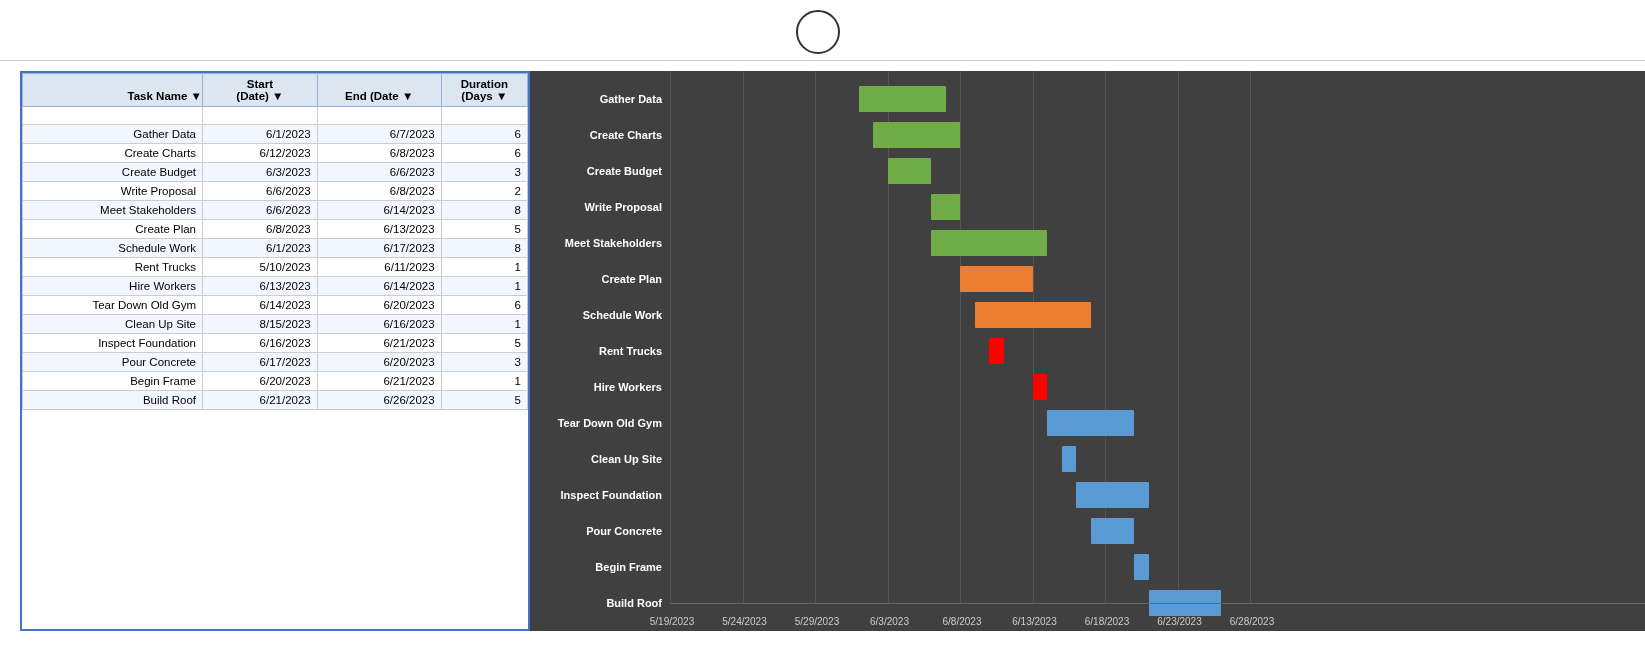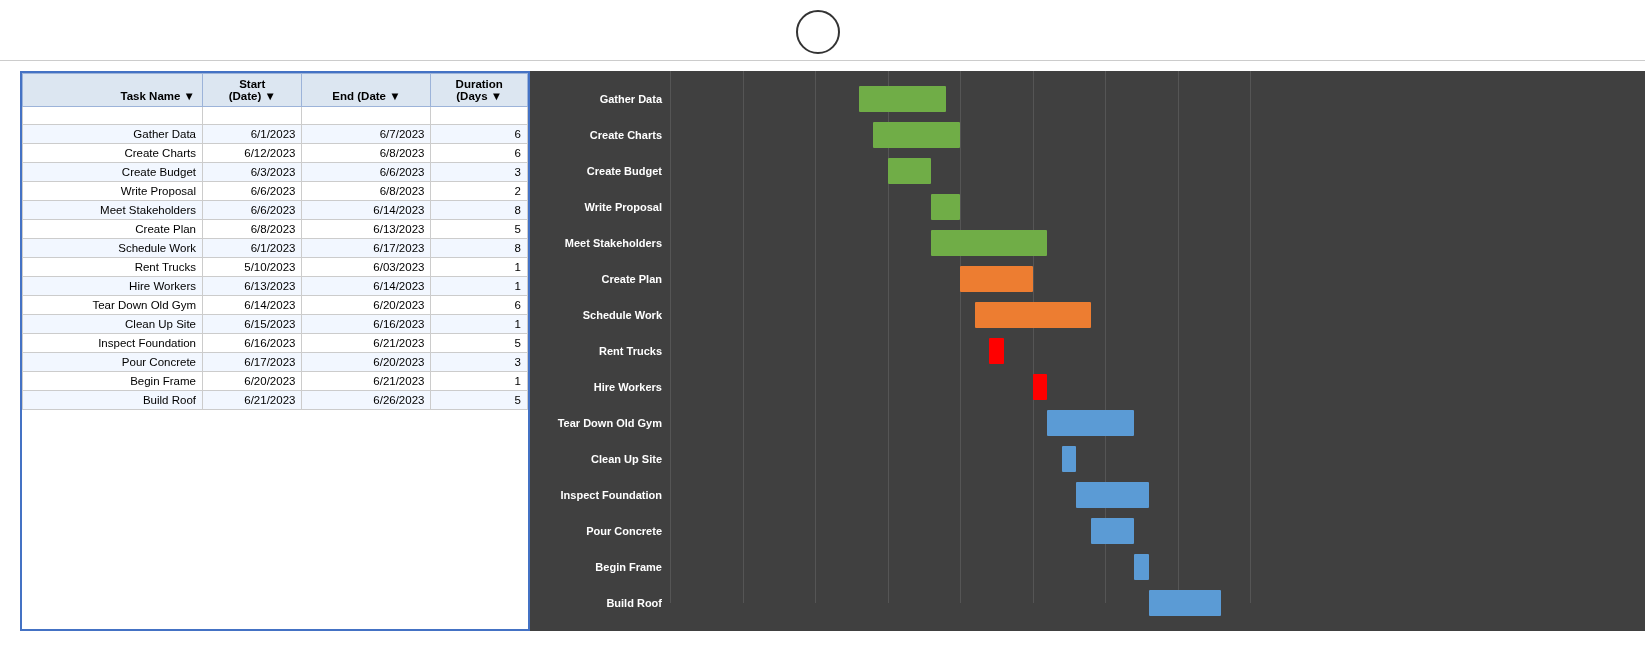--- a/index.html
+++ b/index.html
@@ -15,21 +15,21 @@
     .pm-brand { font-size: 24px; font-weight: bold; color: #333; }
     .header-right { flex: 1; }
 
     
     .main { display: flex; padding: 10px 0 0 20px; }
 
     
     .table-container { border: 2px solid #4472c4; min-width: 510px; max-width: 510px; }
     table { width: 100%; border-collapse: collapse; }
     thead tr { background: #dce6f1; }
-    thead th { border: 1px solid #9cb3d9; padding: 4px 7px; text-align: center; font-weight: bold; font-size: 11.5px; vertical-align: bottom; }
+    thead th { border: 1px solid #9cb3d9; padding: 4px 0; text-align: center; font-weight: bold; font-size: 11.5px; vertical-align: bottom; }
     thead th:first-child { text-align: right; width: 180px; margin-left: 16px; }
     tbody tr td { border: 1px solid #ccc; padding: 3px 6px; font-size: 11.5px; }
     tbody tr td:first-child { text-align: right; }
     tbody tr td:not(:first-child) { text-align: right; }
     tbody tr:nth-child(even) { background: #f2f7ff; }
     .spacer-row td { height: 18px; border: 1px solid #ccc; }
 
     
     .chart-area { flex: 1; background: #404040; margin-left: 0; position: relative; overflow: hidden; min-height: 560px; }
 
@@ -127,38 +127,38 @@
           </tr>
           <tr>
             <td>Schedule Work</td>
     <td>6/1/2023</td>
     <td>6/17/2023</td>
     <td>8</td>
           </tr>
           <tr>
             <td>Rent Trucks</td>
     <td>5/10/2023</td>
-    <td>6/03/2023</td>
+    <td>6/11/2023</td>
     <td>1</td>
           </tr>
           <tr>
             <td>Hire Workers</td>
     <td>6/13/2023</td>
     <td>6/14/2023</td>
     <td>1</td>
           </tr>
           <tr>
             <td>Tear Down Old Gym</td>
     <td>6/14/2023</td>
     <td>6/20/2023</td>
     <td>6</td>
           </tr>
           <tr>
             <td>Clean Up Site</td>
-    <td>6/15/2023</td>
+    <td>8/15/2023</td>
     <td>6/16/2023</td>
     <td>1</td>
           </tr>
           <tr>
             <td>Inspect Foundation</td>
     <td>6/16/2023</td>
     <td>6/21/2023</td>
     <td>5</td>
           </tr>
           <tr>
@@ -226,14 +226,25 @@
         <div class="gantt-bar bar-red" style="left: 319px; top: 267.4px; width: 14.5px; height: 25.2px;"></div>
         <div class="gantt-bar bar-red" style="left: 362.5px; top: 303.4px; width: 14.5px; height: 25.2px;"></div>
         <div class="gantt-bar bar-blue" style="left: 377px; top: 339.4px; width: 87px; height: 25.2px;"></div>
         <div class="gantt-bar bar-blue" style="left: 391.5px; top: 375.4px; width: 14.5px; height: 25.2px;"></div>
         <div class="gantt-bar bar-blue" style="left: 406px; top: 411.4px; width: 72.5px; height: 25.2px;"></div>
         <div class="gantt-bar bar-blue" style="left: 420.5px; top: 447.4px; width: 43.5px; height: 25.2px;"></div>
         <div class="gantt-bar bar-blue" style="left: 464px; top: 483.4px; width: 14.5px; height: 25.2px;"></div>
         <div class="gantt-bar bar-blue" style="left: 478.5px; top: 519.4px; width: 72.5px; height: 25.2px;"></div>
       </div>
 
+    <div class="xaxis" id="xaxis">
+        <span class="xaxis-label" style="position: absolute; left: -28px; bottom: 4px; width: 60px; text-align: center;">5/19/2023</span>
+        <span class="xaxis-label" style="position: absolute; left: 44.5px; bottom: 4px; width: 60px; text-align: center;">5/24/2023</span>
+        <span class="xaxis-label" style="position: absolute; left: 117px; bottom: 4px; width: 60px; text-align: center;">5/29/2023</span>
+        <span class="xaxis-label" style="position: absolute; left: 189.5px; bottom: 4px; width: 60px; text-align: center;">6/3/2023</span>
+        <span class="xaxis-label" style="position: absolute; left: 262px; bottom: 4px; width: 60px; text-align: center;">6/8/2023</span>
+        <span class="xaxis-label" style="position: absolute; left: 334.5px; bottom: 4px; width: 60px; text-align: center;">6/13/2023</span>
+        <span class="xaxis-label" style="position: absolute; left: 407px; bottom: 4px; width: 60px; text-align: center;">6/18/2023</span>
+        <span class="xaxis-label" style="position: absolute; left: 479.5px; bottom: 4px; width: 60px; text-align: center;">6/23/2023</span>
+        <span class="xaxis-label" style="position: absolute; left: 552px; bottom: 4px; width: 60px; text-align: center;">6/28/2023</span>
+      </div>
   </div>
 </div>
 
 </body></html>

